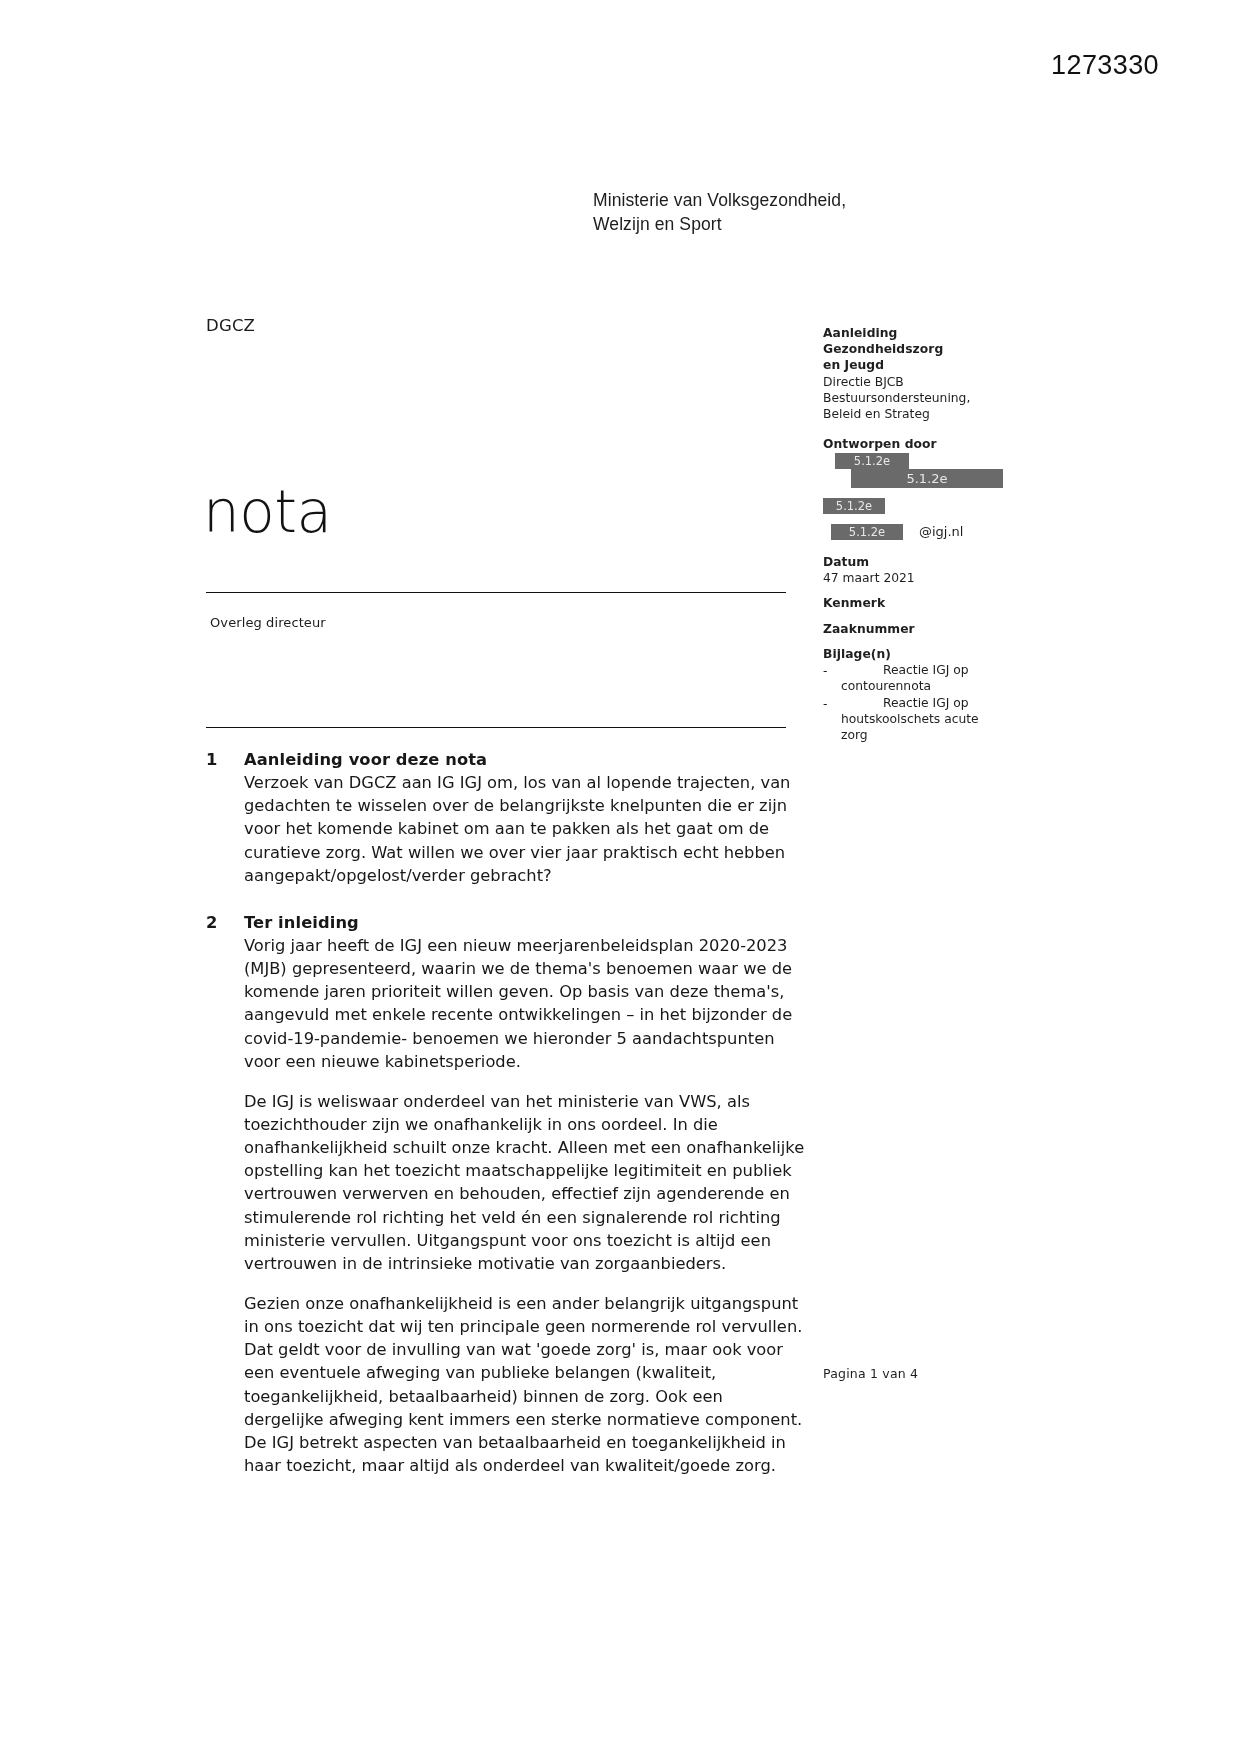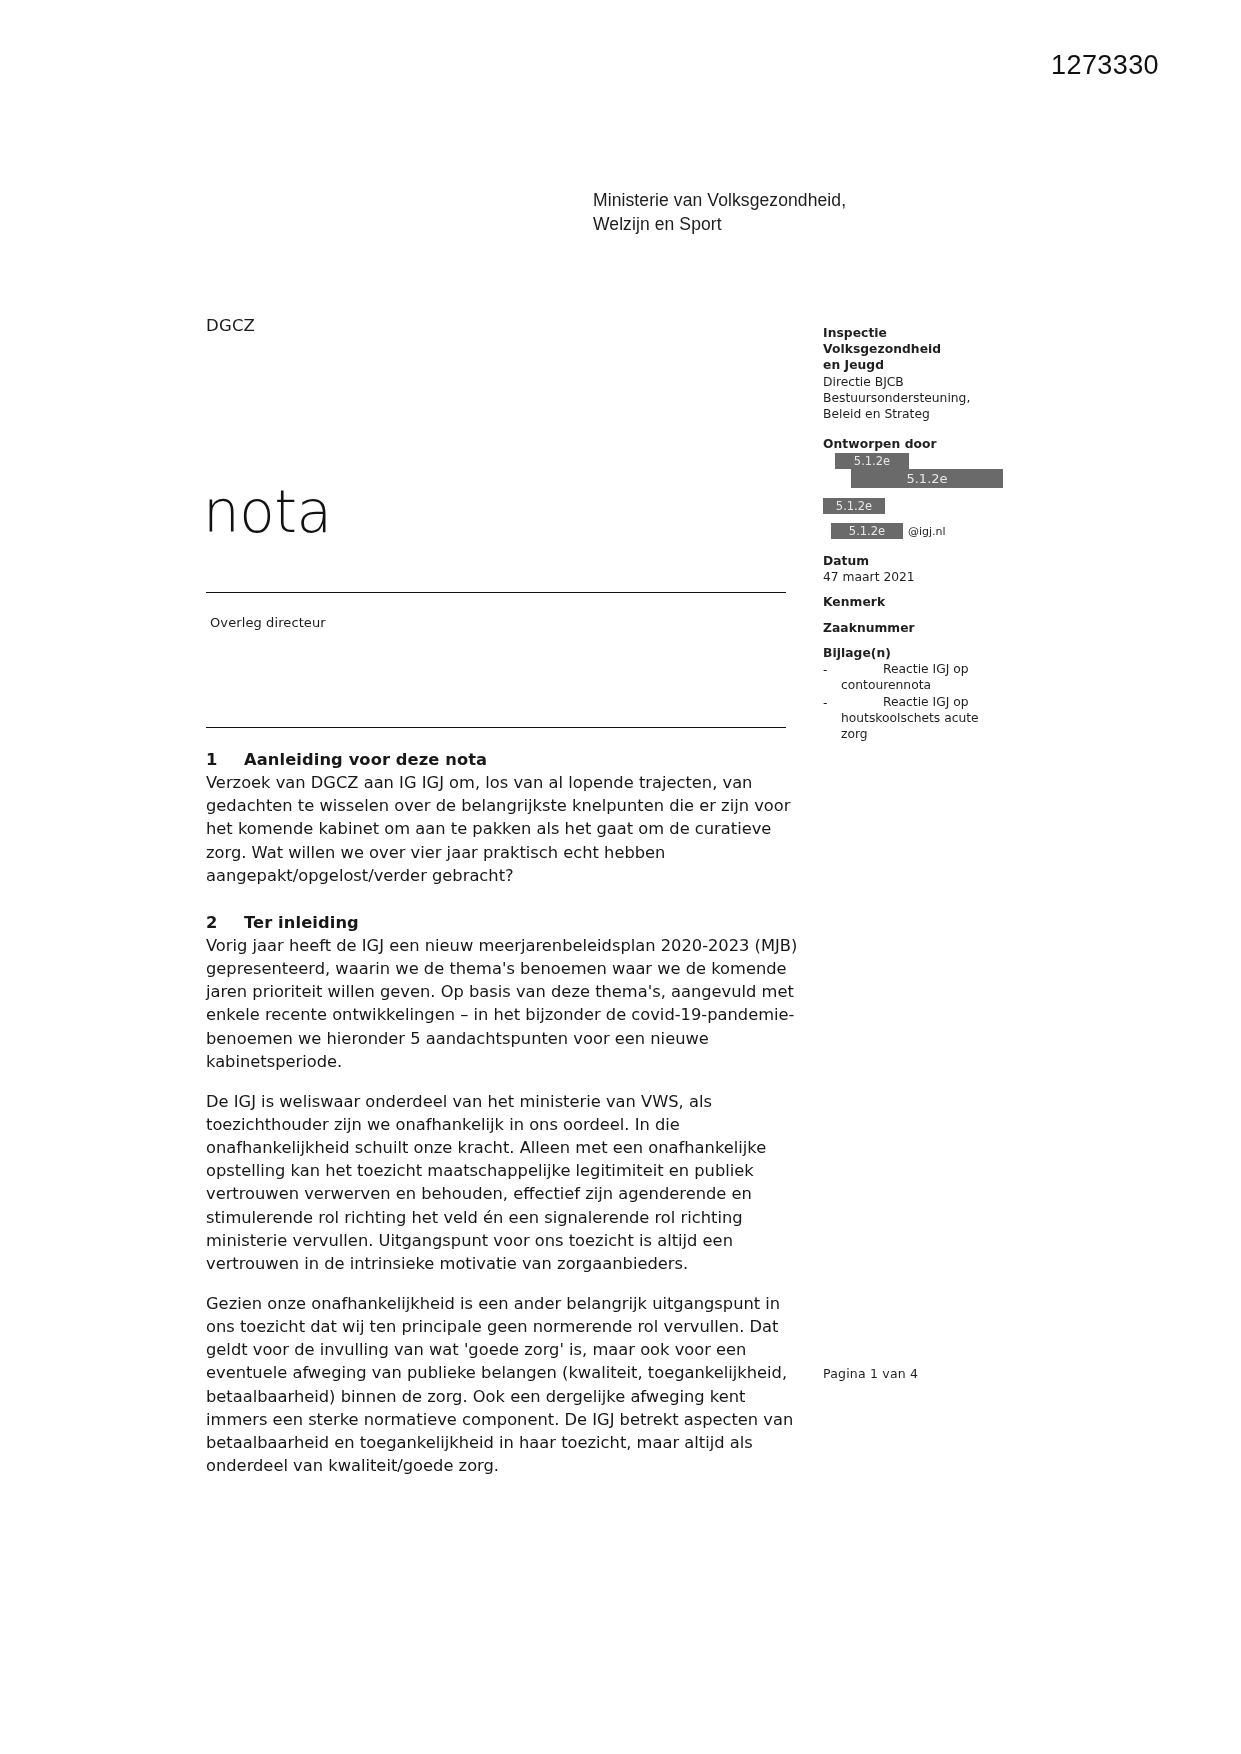--- a/index.html
+++ b/index.html
@@ -136,23 +136,23 @@
     font-size: 11.5px;
     line-height: 16px;
     height: 16px;
     vertical-align: middle;
   }
   .redact-a { width: 74px; margin-left: 12px; }
   .redact-b { width: 152px; margin-left: 28px; height: 19px; line-height: 19px; font-size: 13px; }
   .redact-c { width: 62px; margin-left: 0px; }
   .redact-d { width: 72px; margin-left: 8px; }
   .mailsuffix {
-    font-size: 11px;
+    font-size: 13px;
     color: #1f1f1f;
-    margin-left: 5px;
+    margin-left: 16px;
   }
 
   .bijlage-item {
     position: relative;
     padding-left: 0;
     margin-top: 1px;
   }
   .bijlage-item .dash {
     position: absolute;
     left: 0;
@@ -186,20 +186,21 @@
     font-weight: bold;
     font-size: 16.3px;
   }
   .sec-head {
     margin-left: 38px;
     font-weight: bold;
     font-size: 16.3px;
     letter-spacing: 0.1px;
   }
   .sec-body {
+    margin-left: 38px;
   }
   .sec-body p {
     margin: 0 0 17px 0;
   }
   .sec-body p:last-child { margin-bottom: 0; }
 
   
   .footer {
     position: absolute;
     left: 823px;
@@ -226,21 +227,21 @@
   <div class="nota-title">nota</div>
 
 
   <div class="rule-main"></div>
 
   <div class="paraaf">Overleg directeur</div>
 
   <div class="rule-second"></div>
 
   <div class="sidebar">
-    <div class="sb-strong sb-line">Inspectie Volksgezondheid</div>
+    <div class="sb-strong sb-line">Aanleiding Gezondheidszorg</div>
     <div class="sb-strong sb-line">en Jeugd</div>
     <div class="sb-line">Directie BJCB</div>
     <div class="sb-line">Bestuursondersteuning,</div>
     <div class="sb-line">Beleid en Strateg</div>
 
     <div class="sb-gap"></div>
     <div class="sb-strong">Ontworpen door</div>
     <div>
       <span class="redact redact-a">5.1.2e</span>
     </div>

